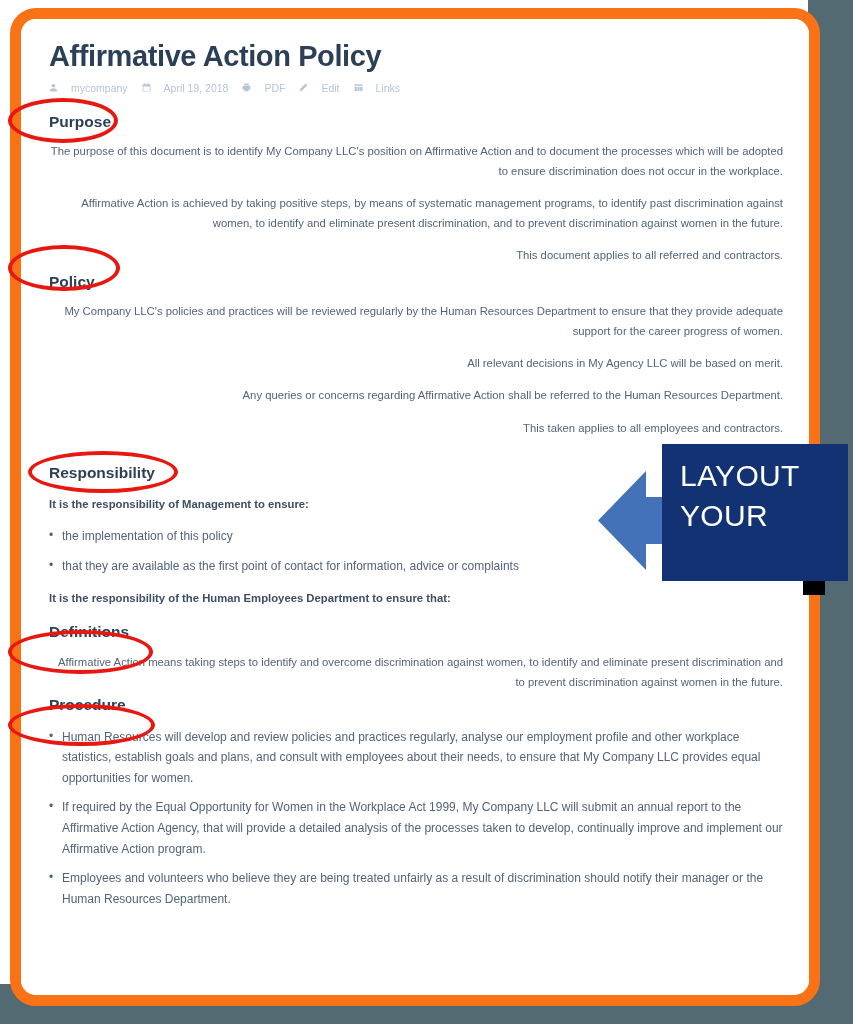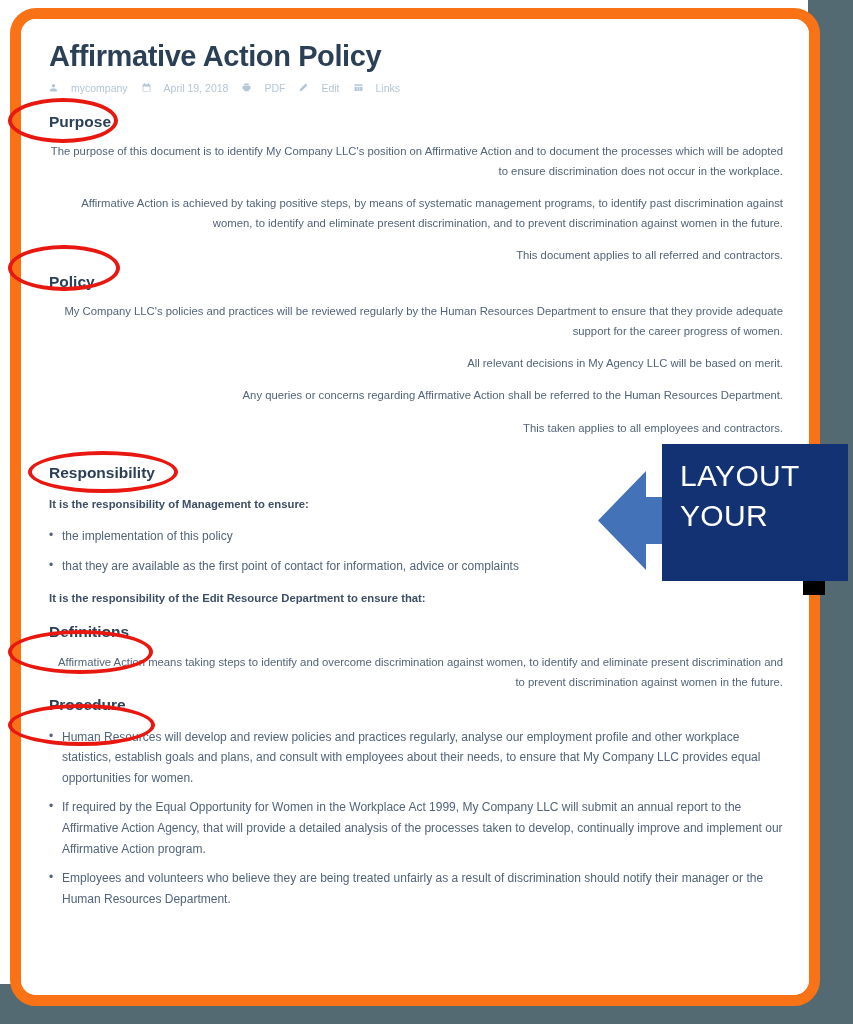--- a/index.html
+++ b/index.html
@@ -235,21 +235,21 @@
         <p class="para">This taken applies to all employees and contractors.</p>
       </div>
 
       <div class="sec sec-responsibility">
         <h2 class="section-head">Responsibility</h2>
         <p class="lead-in">It is the responsibility of Management to ensure:</p>
         <ul class="bullets">
           <li>the implementation of this policy</li>
           <li>that they are available as the first point of contact for information, advice or complaints</li>
         </ul>
-        <p class="lead-in">It is the responsibility of the Edit Resource Department to ensure that:</p>
+        <p class="lead-in">It is the responsibility of the Human Employees Department to ensure that:</p>
       </div>
 
       <div class="sec sec-definitions">
         <h2 class="section-head">Definitions</h2>
         <p class="para">Affirmative Action means taking steps to identify and overcome discrimination against women, to identify and eliminate present discrimination and to prevent discrimination against women in the future.</p>
       </div>
 
       <div class="sec sec-procedure">
         <h2 class="section-head">Procedure</h2>
         <ul class="bullets">

